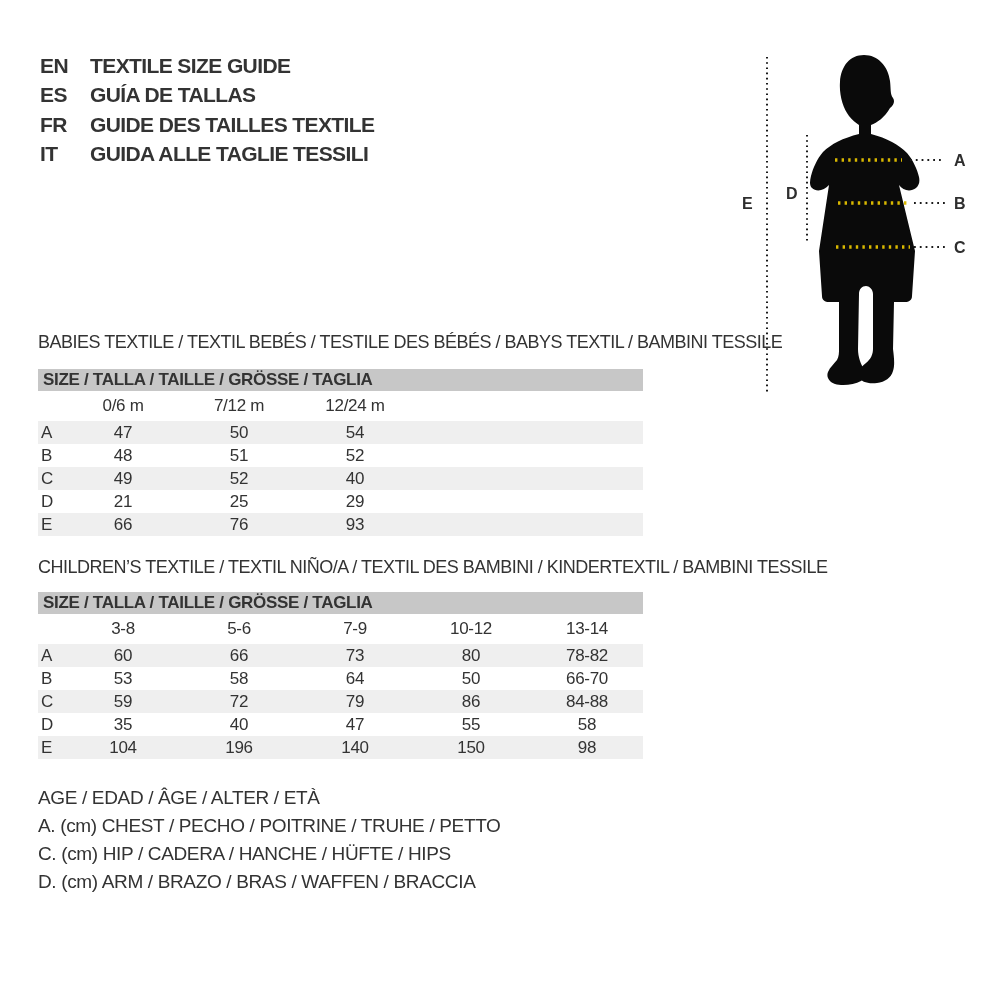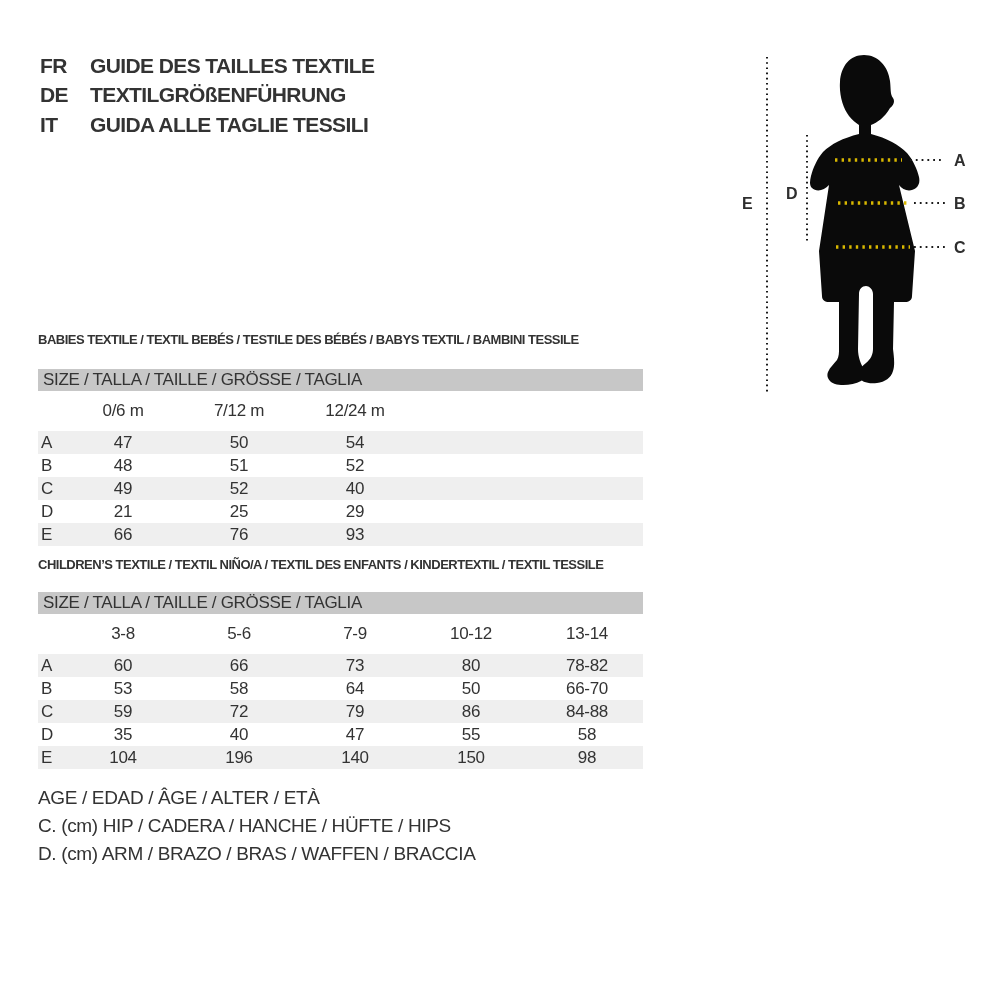--- a/index.html
+++ b/index.html
@@ -6,55 +6,59 @@
   body{
     width:1000px;height:1000px;position:relative;overflow:hidden;
     background:#ffffff;color:#333;
     font-family:"Liberation Sans",sans-serif;
   }
   
   .languages{position:absolute;left:40px;top:51px}
   .lang-row{display:flex;line-height:29.4px;font-size:21px;font-weight:700;letter-spacing:-0.6px;white-space:nowrap}
   .lang-code{width:50px;flex:0 0 50px}
   
-  .sec-title{position:absolute;left:38px;font-size:13px;font-weight:700;letter-spacing:-0.5px;white-space:nowrap}
+  .sec-title{position:absolute;left:38px;font-size:18px;font-weight:400;letter-spacing:-0.5px;white-space:nowrap}
   #babies-title{top:332px}
   #children-title{top:557px}
   
   .size-table{position:absolute;left:38px;width:605px;font-size:17px;letter-spacing:-0.3px}
   #babies-table{top:369px}
   #children-table{top:592px}
-  .thead{height:22px;line-height:22px;background:#c7c7c7;font-weight:400;padding-left:5px;box-sizing:border-box;white-space:nowrap}
+  .thead{height:22px;line-height:22px;background:#c7c7c7;font-weight:700;padding-left:5px;box-sizing:border-box;white-space:nowrap}
   .cols,.trow{display:flex;align-items:center}
-  .cols{height:40px}
+  .cols{height:30px}
   .trow{height:23px}
   .lbl{width:27px;flex:0 0 27px;padding-left:3px;box-sizing:border-box}
   .col{width:116px;flex:0 0 116px;text-align:center}
   .stripe{background:#efefef}
   
   .legend{position:absolute;left:38px;top:784px;font-size:19px;line-height:27.9px;letter-spacing:-0.35px;white-space:nowrap}
   
   .figure{position:absolute;left:730px;top:45px;width:250px;height:355px}
   .figure text{font-family:"Liberation Sans",sans-serif;font-weight:700;font-size:16px;fill:#2e2e2e}
   .dotline{stroke:#1a1a1a;stroke-width:2;stroke-dasharray:1.6 3.6;fill:none}
   .dotline-h{stroke:#1a1a1a;stroke-width:2.2;stroke-dasharray:1.8 4;fill:none}
   .accentline{stroke:#d9b800;stroke-width:3.6;stroke-dasharray:2.4 4.2;fill:none}
   .body-fill{fill:#0a0a0a}
 </style>
 </head>
 <body>
 
 <div class="languages">
   <div class="lang-row">
+    <span class="lang-code">EN</span>
+    <span class="lang-title">TEXTILE SIZE GUIDE</span>
+  </div>
+  <div class="lang-row">
+    <span class="lang-code">ES</span>
+    <span class="lang-title">GUÍA DE TALLAS</span>
+  </div>
+  <div class="lang-row">
     <span class="lang-code">FR</span>
     <span class="lang-title">GUIDE DES TAILLES TEXTILE</span>
-  </div>
-  <div class="lang-row">
-    <span class="lang-code">DE</span>
-    <span class="lang-title">TEXTILGRÖßENFÜHRUNG</span>
   </div>
   <div class="lang-row">
     <span class="lang-code">IT</span>
     <span class="lang-title">GUIDA ALLE TAGLIE TESSILI</span>
   </div>
 </div>
 
 <svg class="figure" viewBox="0 0 250 355" xmlns="http://www.w3.org/2000/svg">
 
   <line class="dotline" x1="37" y1="12" x2="37" y2="347"></line>
@@ -156,21 +160,21 @@
     <span class="col">29</span>
   </div>
   <div class="trow stripe">
     <span class="lbl">E</span>
     <span class="col">66</span>
     <span class="col">76</span>
     <span class="col">93</span>
   </div>
 </div>
 
-<div class="sec-title" id="children-title">CHILDREN’S TEXTILE / TEXTIL NIÑO/A / TEXTIL DES ENFANTS / KINDERTEXTIL / TEXTIL TESSILE</div>
+<div class="sec-title" id="children-title">CHILDREN’S TEXTILE / TEXTIL NIÑO/A / TEXTIL DES BAMBINI / KINDERTEXTIL / BAMBINI TESSILE</div>
 <div class="size-table" id="children-table">
   <div class="thead">SIZE / TALLA / TAILLE / GRÖSSE / TAGLIA</div>
   <div class="cols">
     <span class="lbl"></span>
     <span class="col">3-8</span>
     <span class="col">5-6</span>
     <span class="col">7-9</span>
     <span class="col">10-12</span>
     <span class="col">13-14</span>
   </div>
@@ -211,15 +215,16 @@
     <span class="col">104</span>
     <span class="col">196</span>
     <span class="col">140</span>
     <span class="col">150</span>
     <span class="col">98</span>
   </div>
 </div>
 
 <div class="legend">
   <div>AGE / EDAD / ÂGE / ALTER / ETÀ</div>
+  <div>A. (cm) CHEST / PECHO / POITRINE / TRUHE / PETTO</div>
   <div>C. (cm) HIP / CADERA / HANCHE / HÜFTE / HIPS</div>
   <div>D. (cm) ARM / BRAZO / BRAS / WAFFEN / BRACCIA</div>
 </div>
 
 </body></html>

